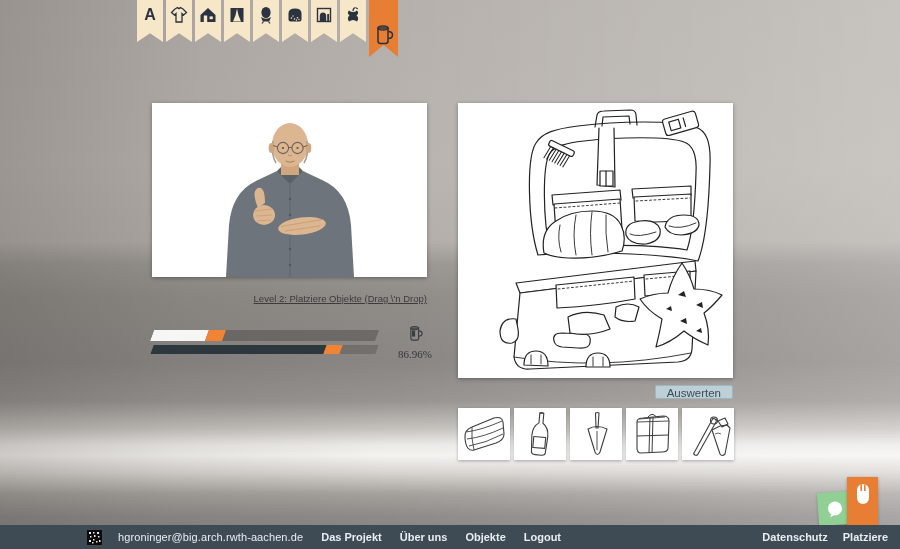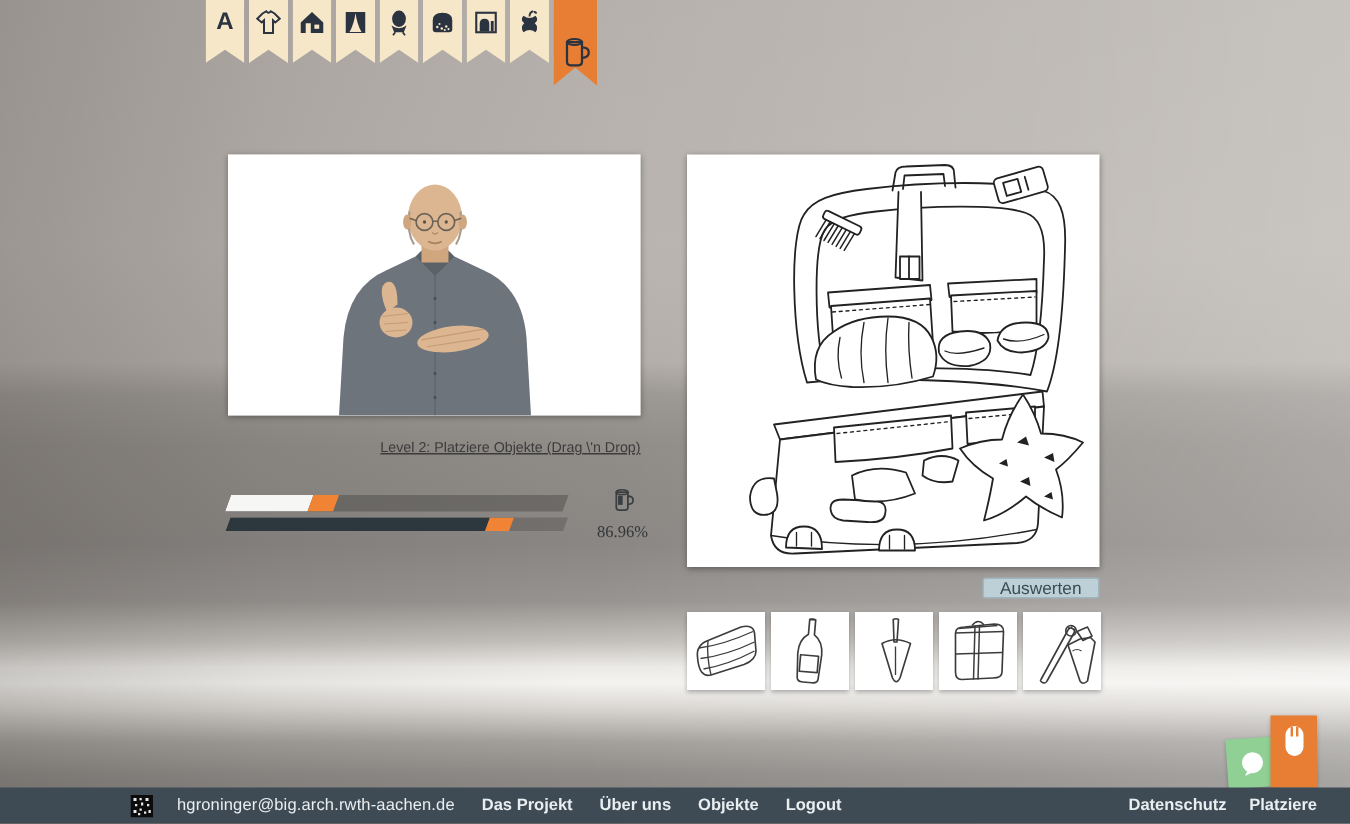--- a/index.html
+++ b/index.html
@@ -59,21 +59,21 @@
   .tag-orange{position:absolute;left:847px;top:477px;width:31px;height:48px;background:#e87e33;display:flex;justify-content:center;cursor:pointer;box-shadow:0 1px 3px rgba(0,0,0,.25);}
   .tag-orange svg{margin-top:5px;}
   
   .footer{
     position:absolute;left:0;bottom:0;width:900px;height:24px;background:#3e4a54;
     display:flex;align-items:center;font-size:11px;color:#e9eef1;z-index:5;
   }
   .footer .left{display:flex;align-items:center;gap:18px;padding-left:87px;}
   .footer .qricon{width:15px;height:15px;margin-right:-2px;}
   .footer .flink{cursor:pointer;font-weight:bold;}
-  .footer .right{margin-left:auto;display:flex;gap:15px;padding-right:22px;}
+  .footer .right{margin-left:auto;display:flex;gap:15px;padding-right:12px;}
   .email{letter-spacing:0.1px;}
 </style>
 </head>
 <body>
 
 <div class="stage">
 
   <div class="tabs">
     <div class="tab">
       <span class="ticon glyph-a">A</span>

